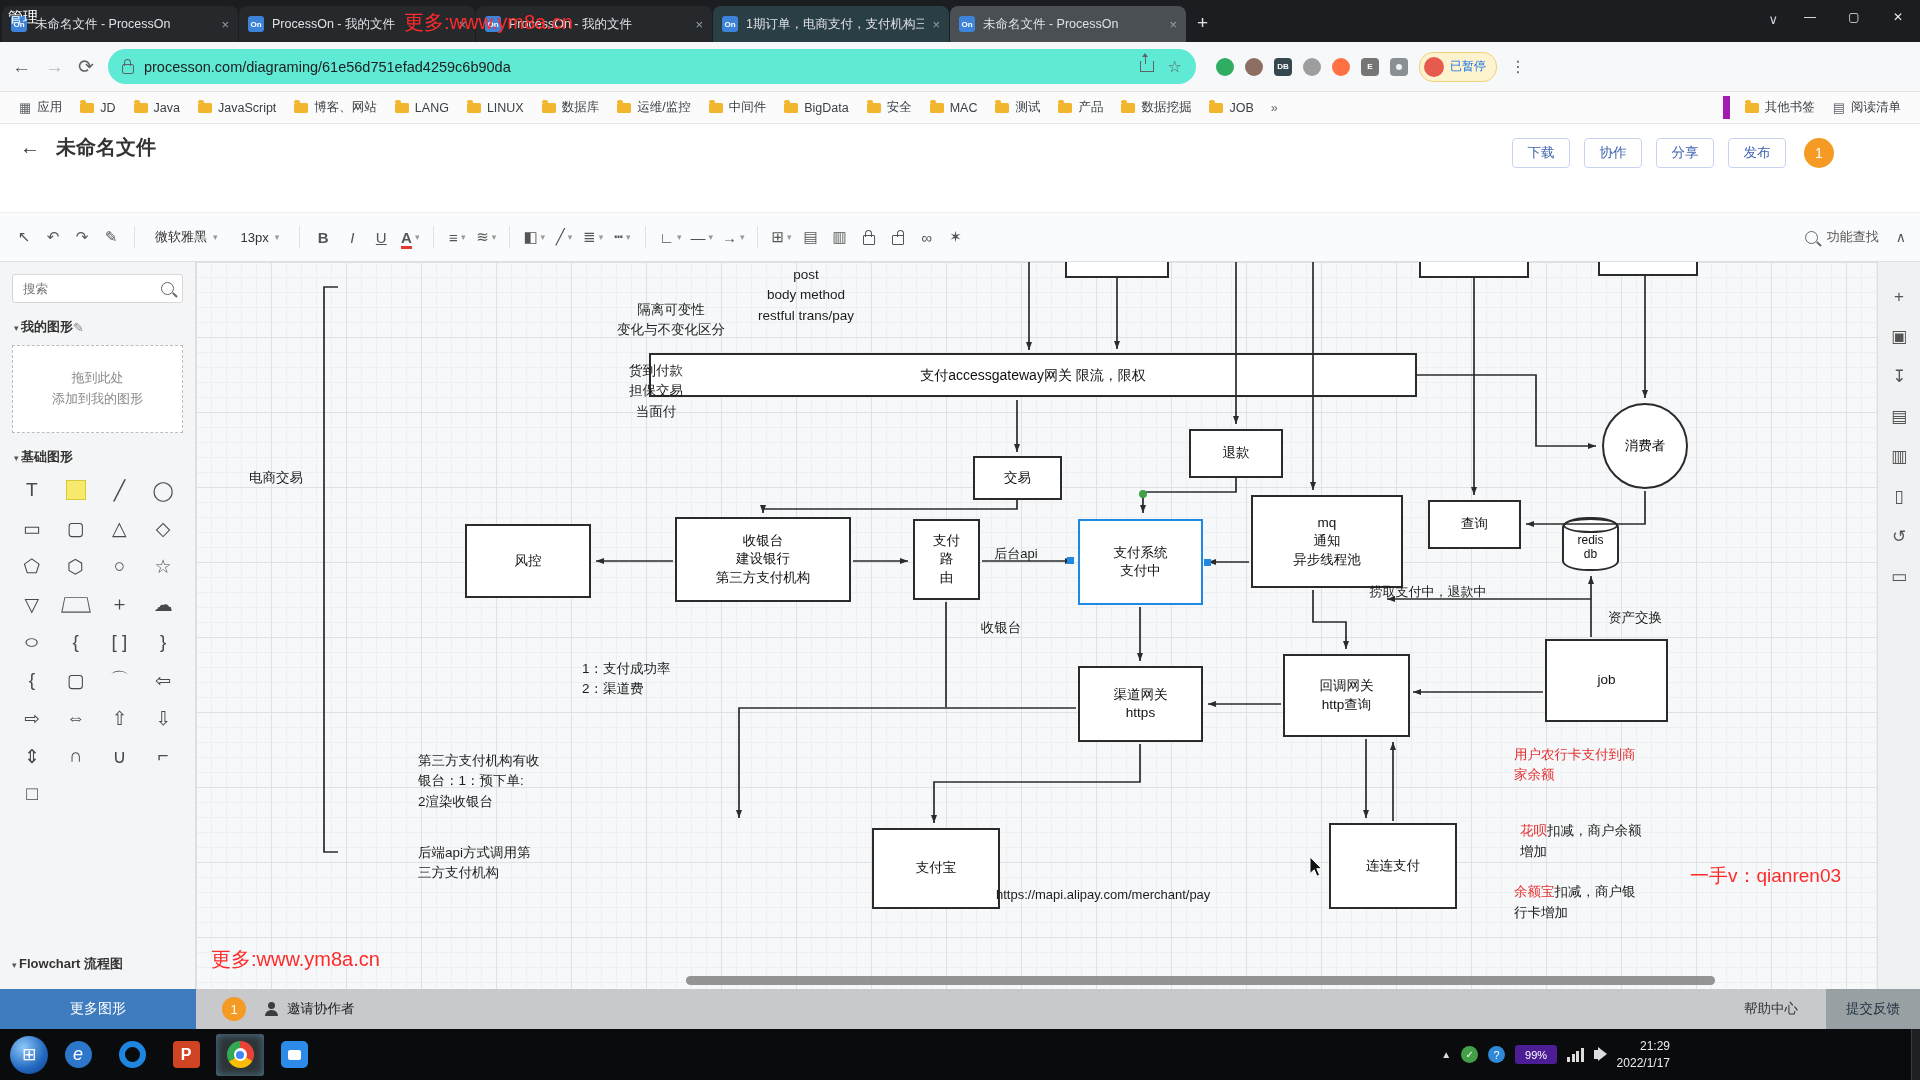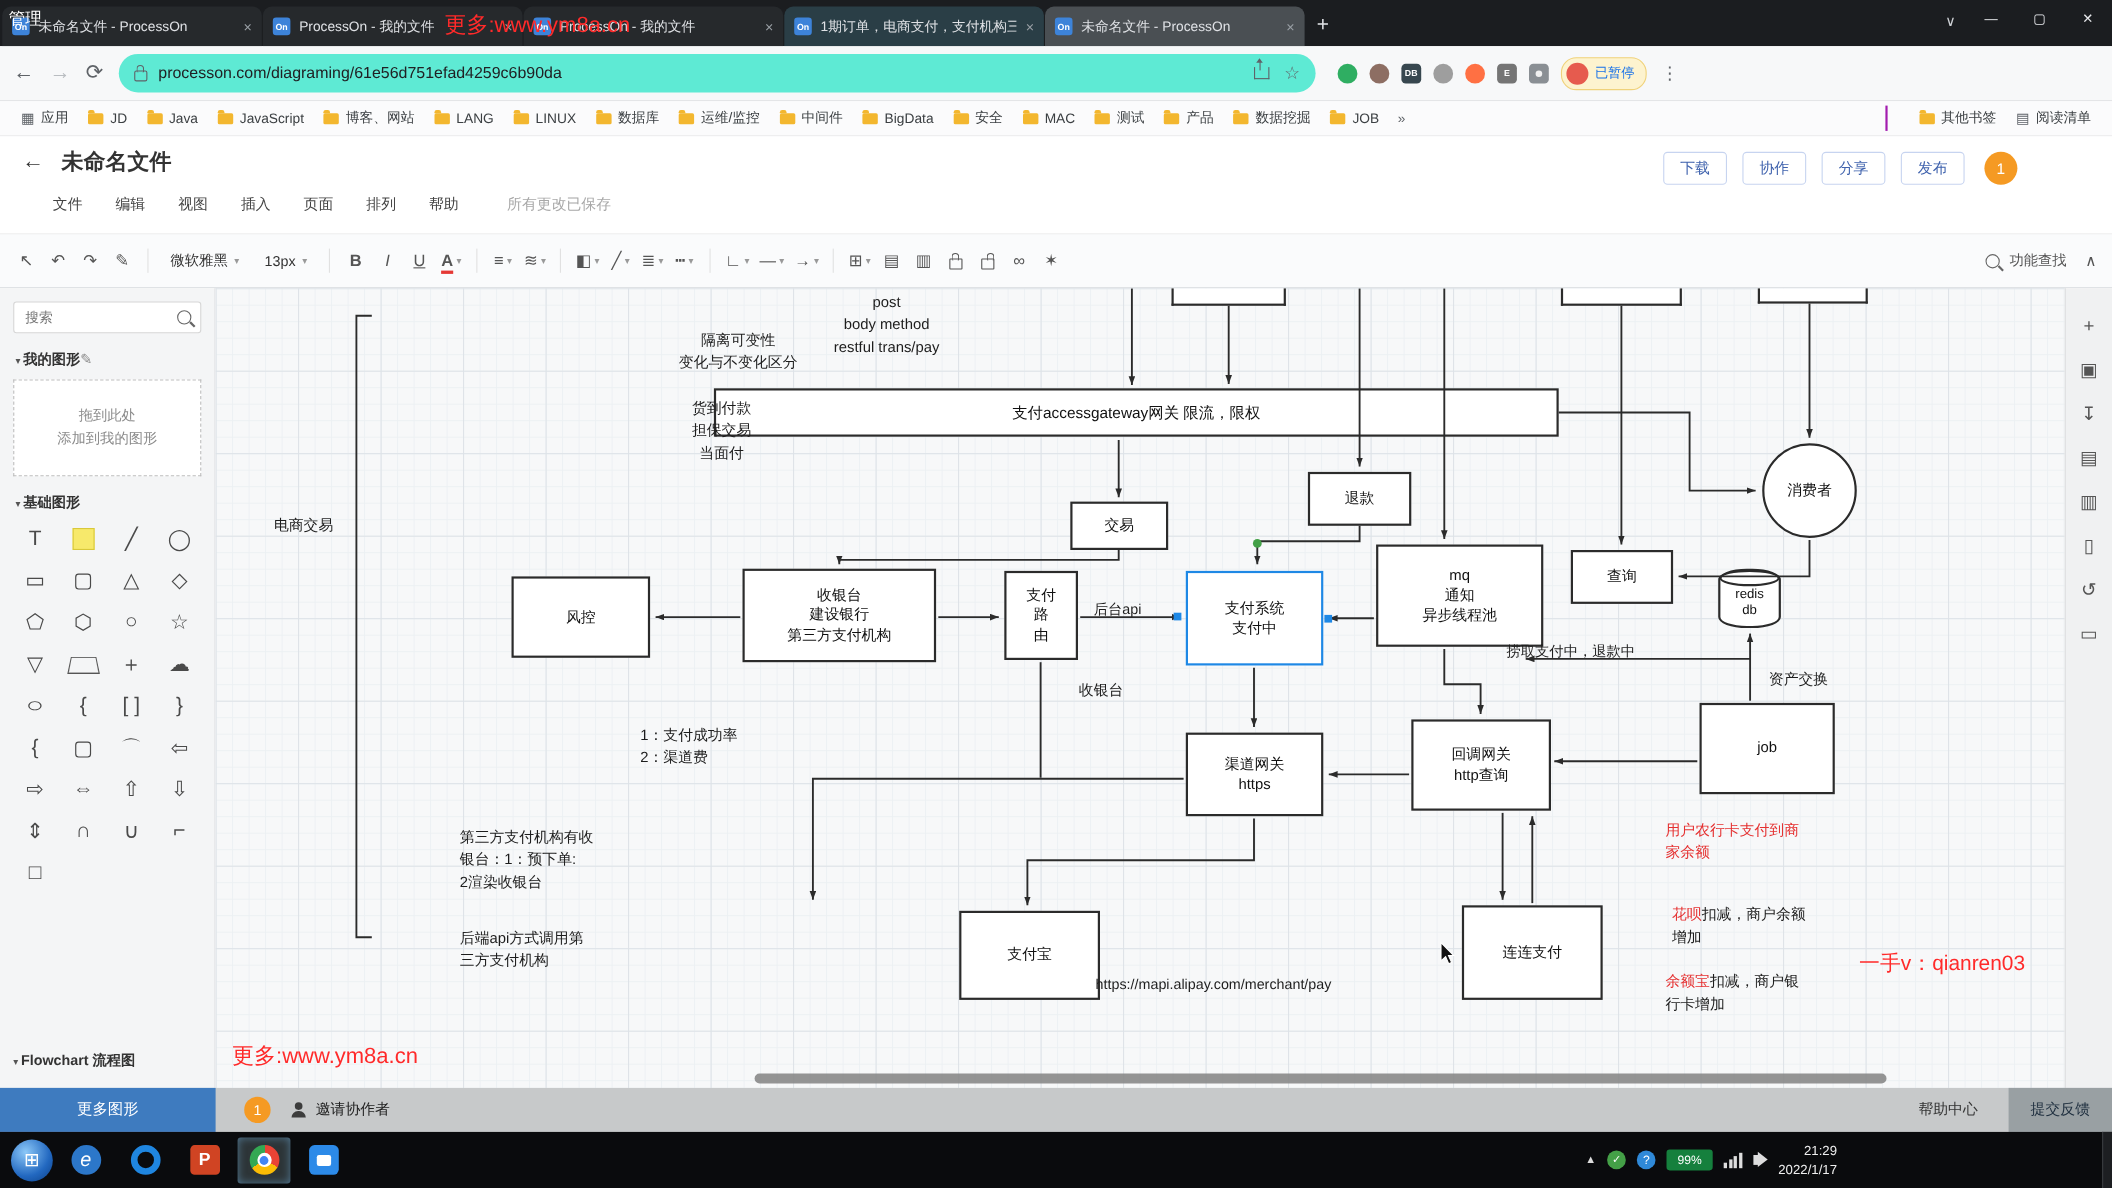--- a/index.html
+++ b/index.html
@@ -58,21 +58,21 @@
 
 .bookmarks{position:absolute;left:0;top:92px;right:0;height:32px;background:#fbfbfc;border-bottom:1px solid #e8e9ea;
   display:flex;align-items:center;padding:0 10px;font-size:12.5px;color:#3c4043;box-sizing:border-box}
 .bmlist{display:flex;align-items:center}
 .bm{display:flex;align-items:center;gap:6px;padding:3px 9px;border-radius:4px;white-space:nowrap}
 .folder{width:14px;height:10px;background:#f3b72f;border-radius:1.5px;position:relative;flex:0 0 auto}
 .folder::before{content:"";position:absolute;top:-3px;left:0;width:6px;height:3px;background:#f3b72f;border-radius:2px 2px 0 0}
 .bm-grid{color:#5f6368;font-size:13px}
 .bm-ovf{padding:0 8px;color:#5f6368}
 .bm-spacer{flex:1}
-.bm-right{display:flex;align-items:center;border-left:2px solid #a21caf;padding-left:20px}
+.bm-right{display:flex;align-items:center;border-left:7px solid #a21caf;padding-left:6px}
 .rl-ico{color:#5f6368;font-size:13px}
 
 
 .po-header{position:absolute;left:0;top:124px;right:0;height:88px;background:#fff}
 .po-title-row{display:flex;align-items:center;padding:10px 0 0 20px}
 .po-back{font-size:20px;color:#333}
 .doc-title{font-size:20px;font-weight:bold;color:#333;margin-left:16px}
 .po-actions{position:absolute;right:134px;top:14px;display:flex;gap:14px}
 .act-btn{height:30px;min-width:58px;border:1px solid #c7d4f0;border-radius:4px;color:#3f62ad;font-size:13.5px;
   display:flex;align-items:center;justify-content:center;padding:0 12px;background:#fff;box-sizing:border-box}
@@ -175,21 +175,21 @@
 .chrome{width:27px;height:27px;border-radius:50%;background:conic-gradient(#ea4335 0 33%,#fbbc05 33% 66%,#34a853 66% 100%);
   display:flex;align-items:center;justify-content:center}
 .chrome .cc{width:13px;height:13px;border-radius:50%;background:#fff;display:flex;align-items:center;justify-content:center}
 .chrome .ci{width:8px;height:8px;border-radius:50%;background:#4285f4}
 .chat{width:27px;height:27px;border-radius:5px;background:#2c8ae8;display:flex;align-items:center;justify-content:center}
 .chat span{width:13px;height:10px;border-radius:2px;background:#fff}
 .tray{position:absolute;right:250px;top:0;height:51px;display:flex;align-items:center;gap:10px}
 .tr-hidden{color:#ddd;font-size:10px}
 .tr-shield{width:17px;height:17px;border-radius:50%;background:#44a047;color:#fff;font-size:10px;display:flex;align-items:center;justify-content:center}
 .tr-q{width:17px;height:17px;border-radius:50%;background:#2f89d8;color:#fff;font-size:11px;display:flex;align-items:center;justify-content:center}
-.batt{min-width:34px;height:19px;background:#15803d;border-radius:3px;color:#fff;font-size:11px;display:flex;
+.batt{min-width:34px;height:19px;background:#4c1d95;border-radius:3px;color:#fff;font-size:11px;display:flex;
   align-items:center;justify-content:center;padding:0 4px}
 .bars{display:flex;align-items:flex-end;gap:1.5px}
 .bars i{width:3px;background:#ddd;display:block}
 .b1{height:5px}.b2{height:8px}.b3{height:11px}.b4{height:14px}
 .spk{width:5px;height:9px;background:#ddd;position:relative;margin-right:8px}
 .spk::before{content:"";position:absolute;left:4px;top:-3px;border:7px solid transparent;border-left:9px solid #ddd}
 .clock{font-size:12px;line-height:1.4;text-align:right;color:#eee}
 .showdesk{position:absolute;right:0;top:1029px;width:8px;height:51px;background:#1d1f22;border-left:1px solid #3a3d40}
 </style>
 </head>
@@ -355,32 +355,20 @@
       <span class="po-back">←</span>
       <span class="doc-title">未命名文件</span>
     </div>
     <div class="po-actions">
         <div class="act-btn">下载</div>
         <div class="act-btn">协作</div>
         <div class="act-btn">分享</div>
         <div class="act-btn">发布</div>
       </div>
     <div class="po-avatar">1</div>
-    <div class="po-menu-row">
-      <span style="display:flex;gap:30px">
-          <span class="menu-item">文件</span>
-          <span class="menu-item">编辑</span>
-          <span class="menu-item">视图</span>
-          <span class="menu-item">插入</span>
-          <span class="menu-item">页面</span>
-          <span class="menu-item">排列</span>
-          <span class="menu-item">帮助</span>
-        </span>
-      <span class="save-status">所有更改已保存</span>
-    </div>
   </div>
 
   <div class="toolbar">
     <span style="display:flex;align-items:center;gap:9px">
         <span class="tb-ico">↖</span>
         <span class="tb-ico">↶</span>
         <span class="tb-ico">↷</span>
         <span class="tb-ico">✎</span>
         <span class="tb-sep"></span>
         <div class="tb-select">

